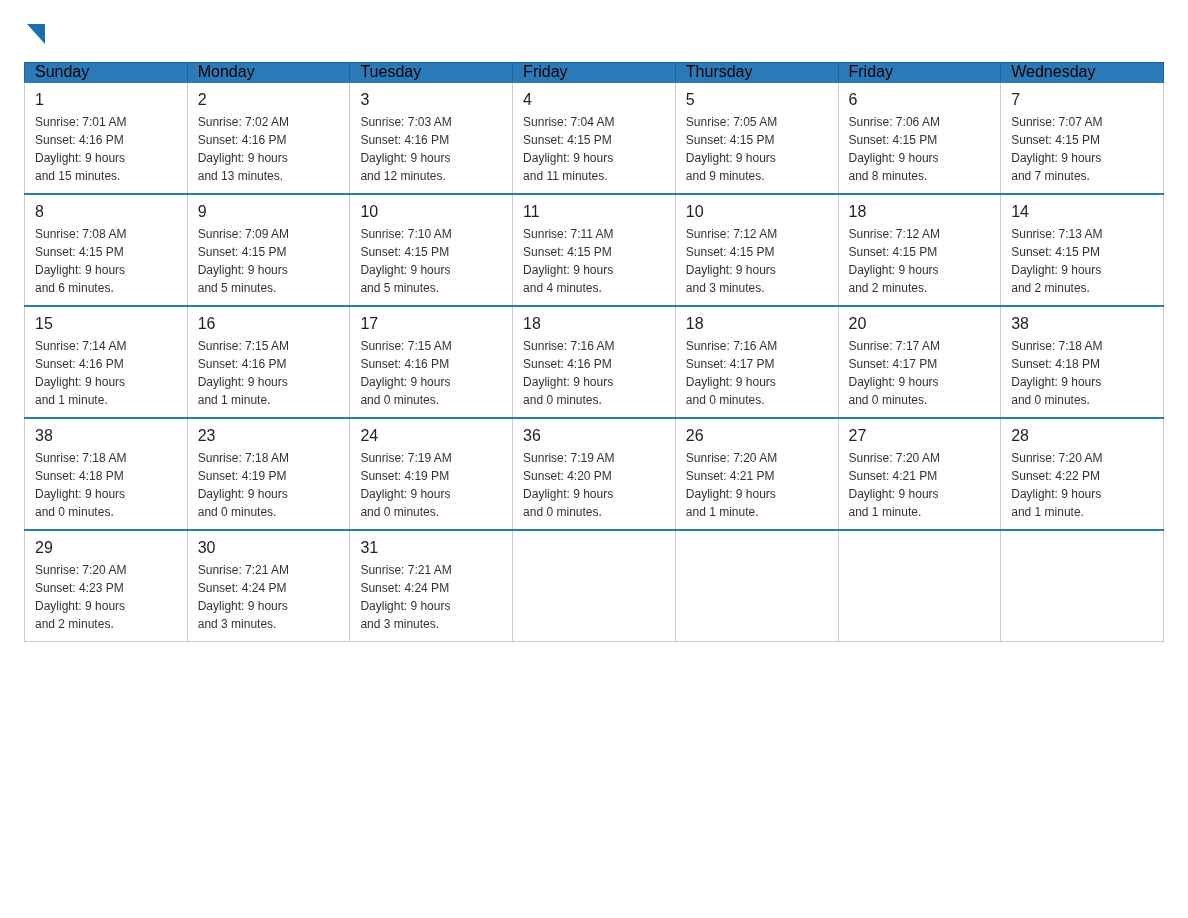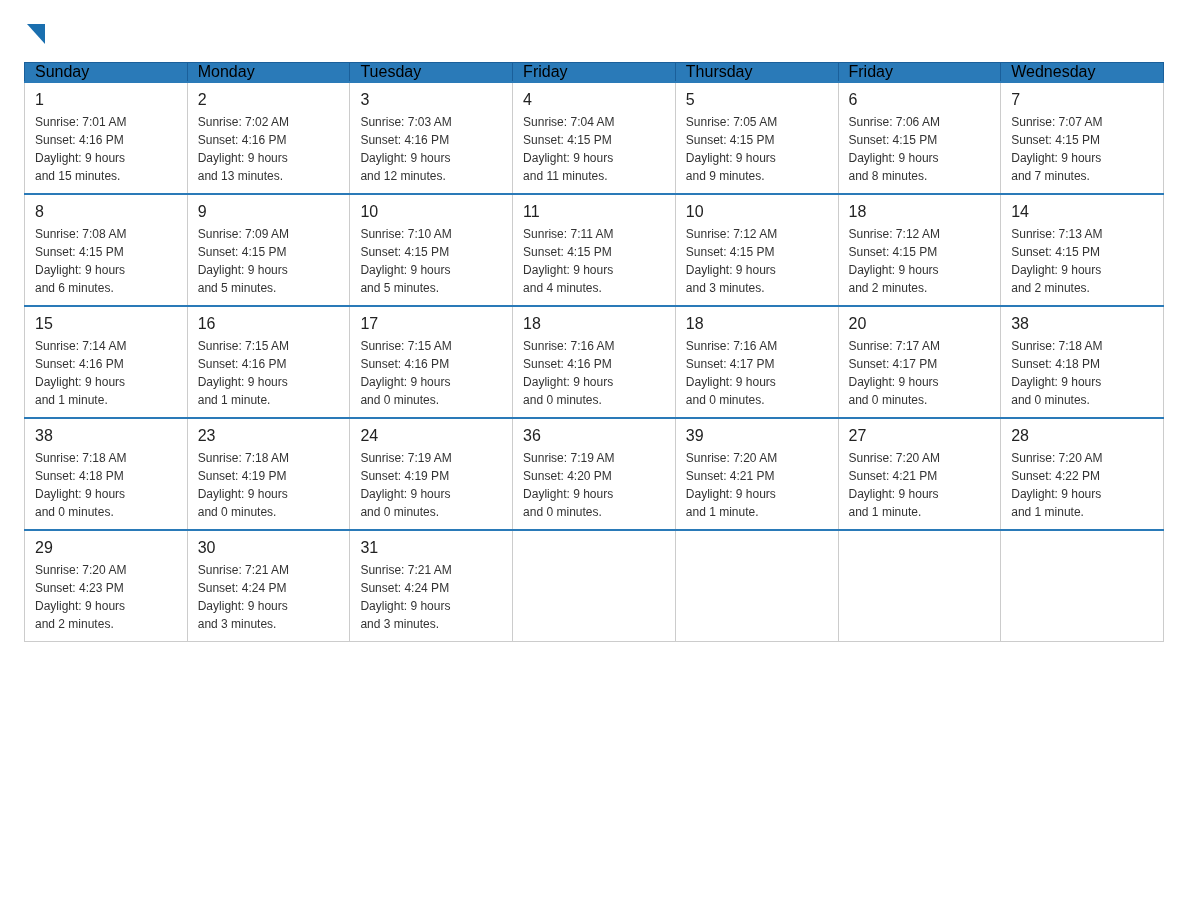--- a/index.html
+++ b/index.html
@@ -236,21 +236,21 @@
       </td>
         <td>
         <span class="day-num">24</span>
         <div class="day-info">Sunrise: 7:19 AM<br>Sunset: 4:19 PM<br>Daylight: 9 hours<br>and 0 minutes.</div>
       </td>
         <td>
         <span class="day-num">36</span>
         <div class="day-info">Sunrise: 7:19 AM<br>Sunset: 4:20 PM<br>Daylight: 9 hours<br>and 0 minutes.</div>
       </td>
         <td>
-        <span class="day-num">39</span>
+        <span class="day-num">26</span>
         <div class="day-info">Sunrise: 7:20 AM<br>Sunset: 4:21 PM<br>Daylight: 9 hours<br>and 1 minute.</div>
       </td>
         <td>
         <span class="day-num">27</span>
         <div class="day-info">Sunrise: 7:20 AM<br>Sunset: 4:21 PM<br>Daylight: 9 hours<br>and 1 minute.</div>
       </td>
         <td>
         <span class="day-num">28</span>
         <div class="day-info">Sunrise: 7:20 AM<br>Sunset: 4:22 PM<br>Daylight: 9 hours<br>and 1 minute.</div>
       </td>

